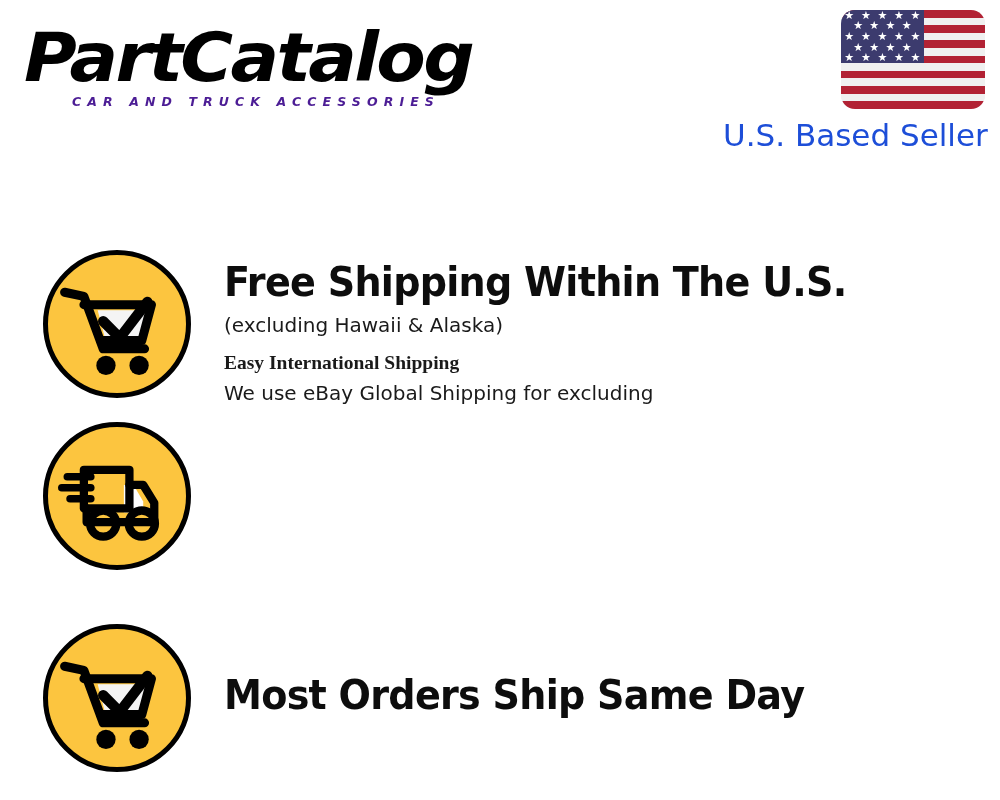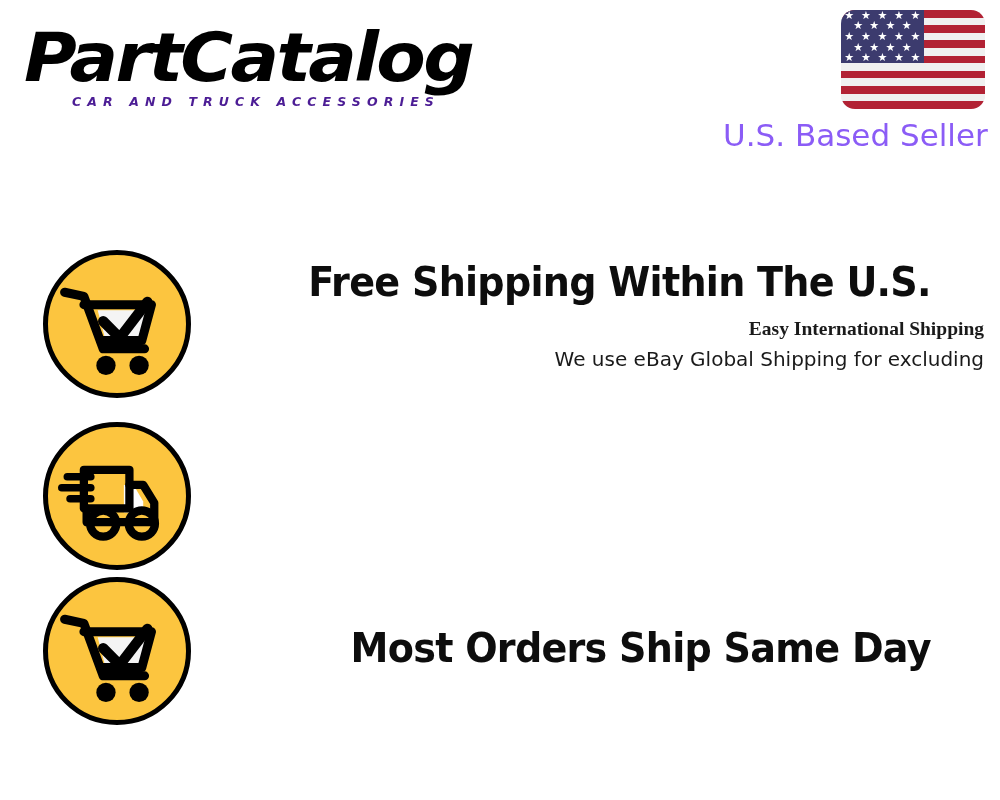--- a/index.html
+++ b/index.html
@@ -65,30 +65,30 @@
   }
   .flag-canton .starrow.off { padding:0 9px; }
   .flag-canton .starrow span { display:block; }
 
   .seller-note {
     position:absolute; left:723px; top:116px;
     width:270px;
     font-family:"DejaVu Sans", sans-serif;
     font-weight:400;
     font-size:31px; line-height:38px;
-    color:#8b5cf6;
+    color:#1d4ed8;
     white-space:nowrap;
   }
 
   
   .features { position:absolute; left:0; top:0; width:1000px; height:800px; }
-  .feature { position:absolute; left:0; width:1000px;text-align:right; }
+  .feature { position:absolute; left:0; width:1000px; }
   .feature-1 { top:250px; height:150px; }
   .feature-2 { top:422px; height:148px; }
-  .feature-3 { top:577px; height:150px; }
+  .feature-3 { top:624px; height:150px; }
 
   .badge {
     position:absolute; left:43px; top:0;
     width:148px; height:148px;
     border-radius:50%;
     background:#FCC53F;
     border:5px solid #000000;
   }
   .badge svg { position:absolute; left:0; top:0; width:100%; height:100%; }
 
@@ -196,20 +196,21 @@
           <polygon points="36,40 72,40 66,63 42,63" fill="#F4F4F4"></polygon>
           <path d="M12 27 L26 30 L40 68 L70 68" fill="none" stroke="#000" stroke-width="6.5" stroke-linecap="round" stroke-linejoin="round"></path>
           <path d="M26 36 L75 36 L68 62 L38 62" fill="none" stroke="#000" stroke-width="6.5" stroke-linecap="round" stroke-linejoin="round"></path>
           <path d="M40 48 L52 60 L72 34" fill="none" stroke="#000" stroke-width="7.5" stroke-linecap="round" stroke-linejoin="round"></path>
           <circle cx="42" cy="80" r="7" fill="#000"></circle>
           <circle cx="66" cy="80" r="7" fill="#000"></circle>
         </svg>
       </div>
       <div class="feature-text">
         <div class="headline f1-headline">Free Shipping Within The U.S.</div>
+        <div class="subline f1-sub1">(excluding Hawaii &amp; Alaska)</div>
         <div class="subline bold f1-sub2">Easy International Shipping</div>
         <div class="subline f1-sub3">We use eBay Global Shipping for excluding</div>
       </div>
     </div>
 
     <div class="feature feature-2">
       <div class="badge">
         <svg viewBox="0 0 100 100" aria-hidden="true">
           <path d="M55 42 L62 42 L69 54 L69 62 L55 62 Z" fill="#FFFFFF"></path>
           <rect x="26" y="31" width="33" height="28" fill="none" stroke="#000" stroke-width="6" stroke-linejoin="round"></rect>

